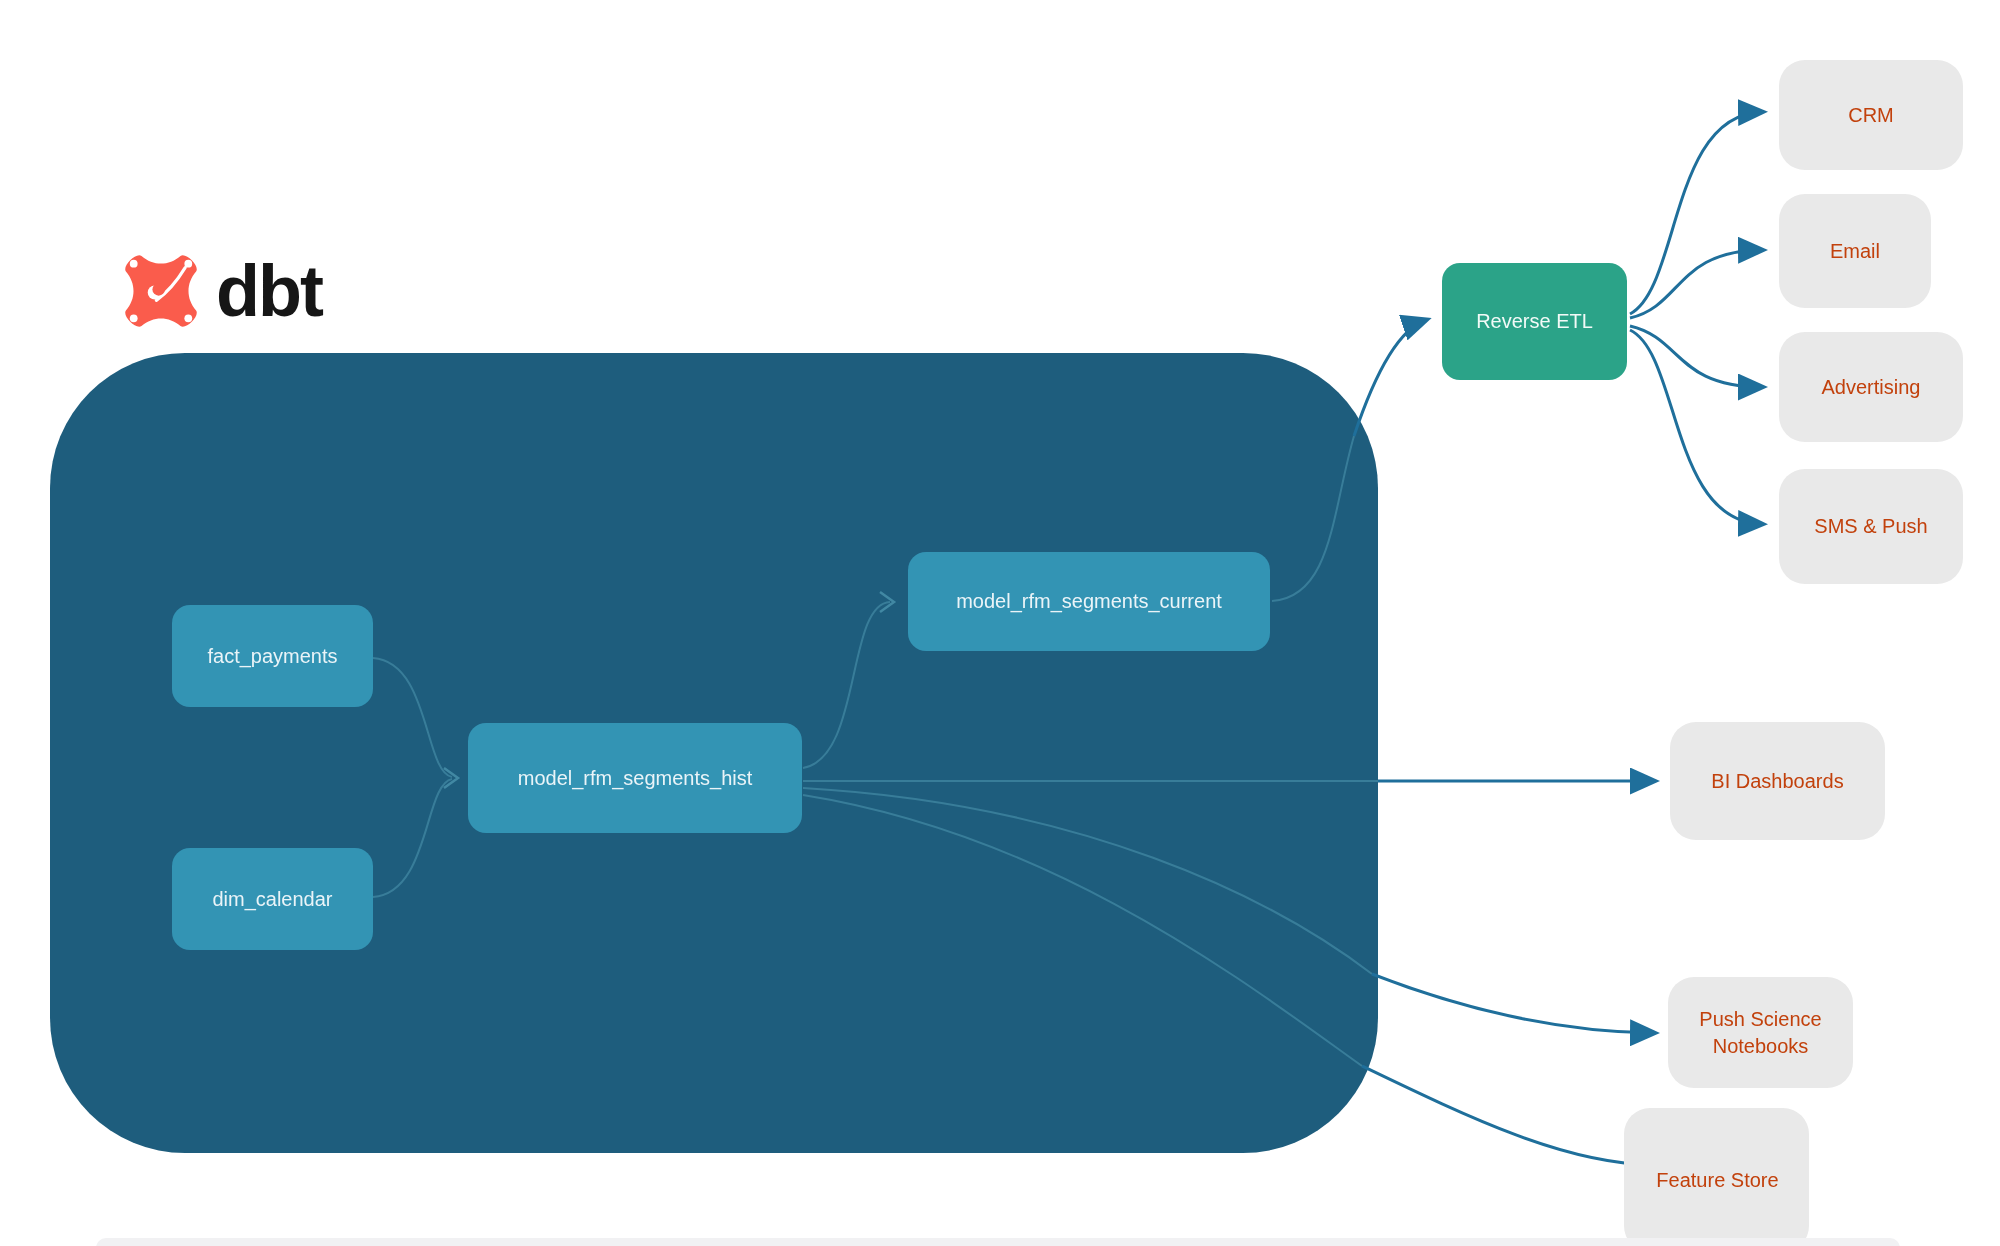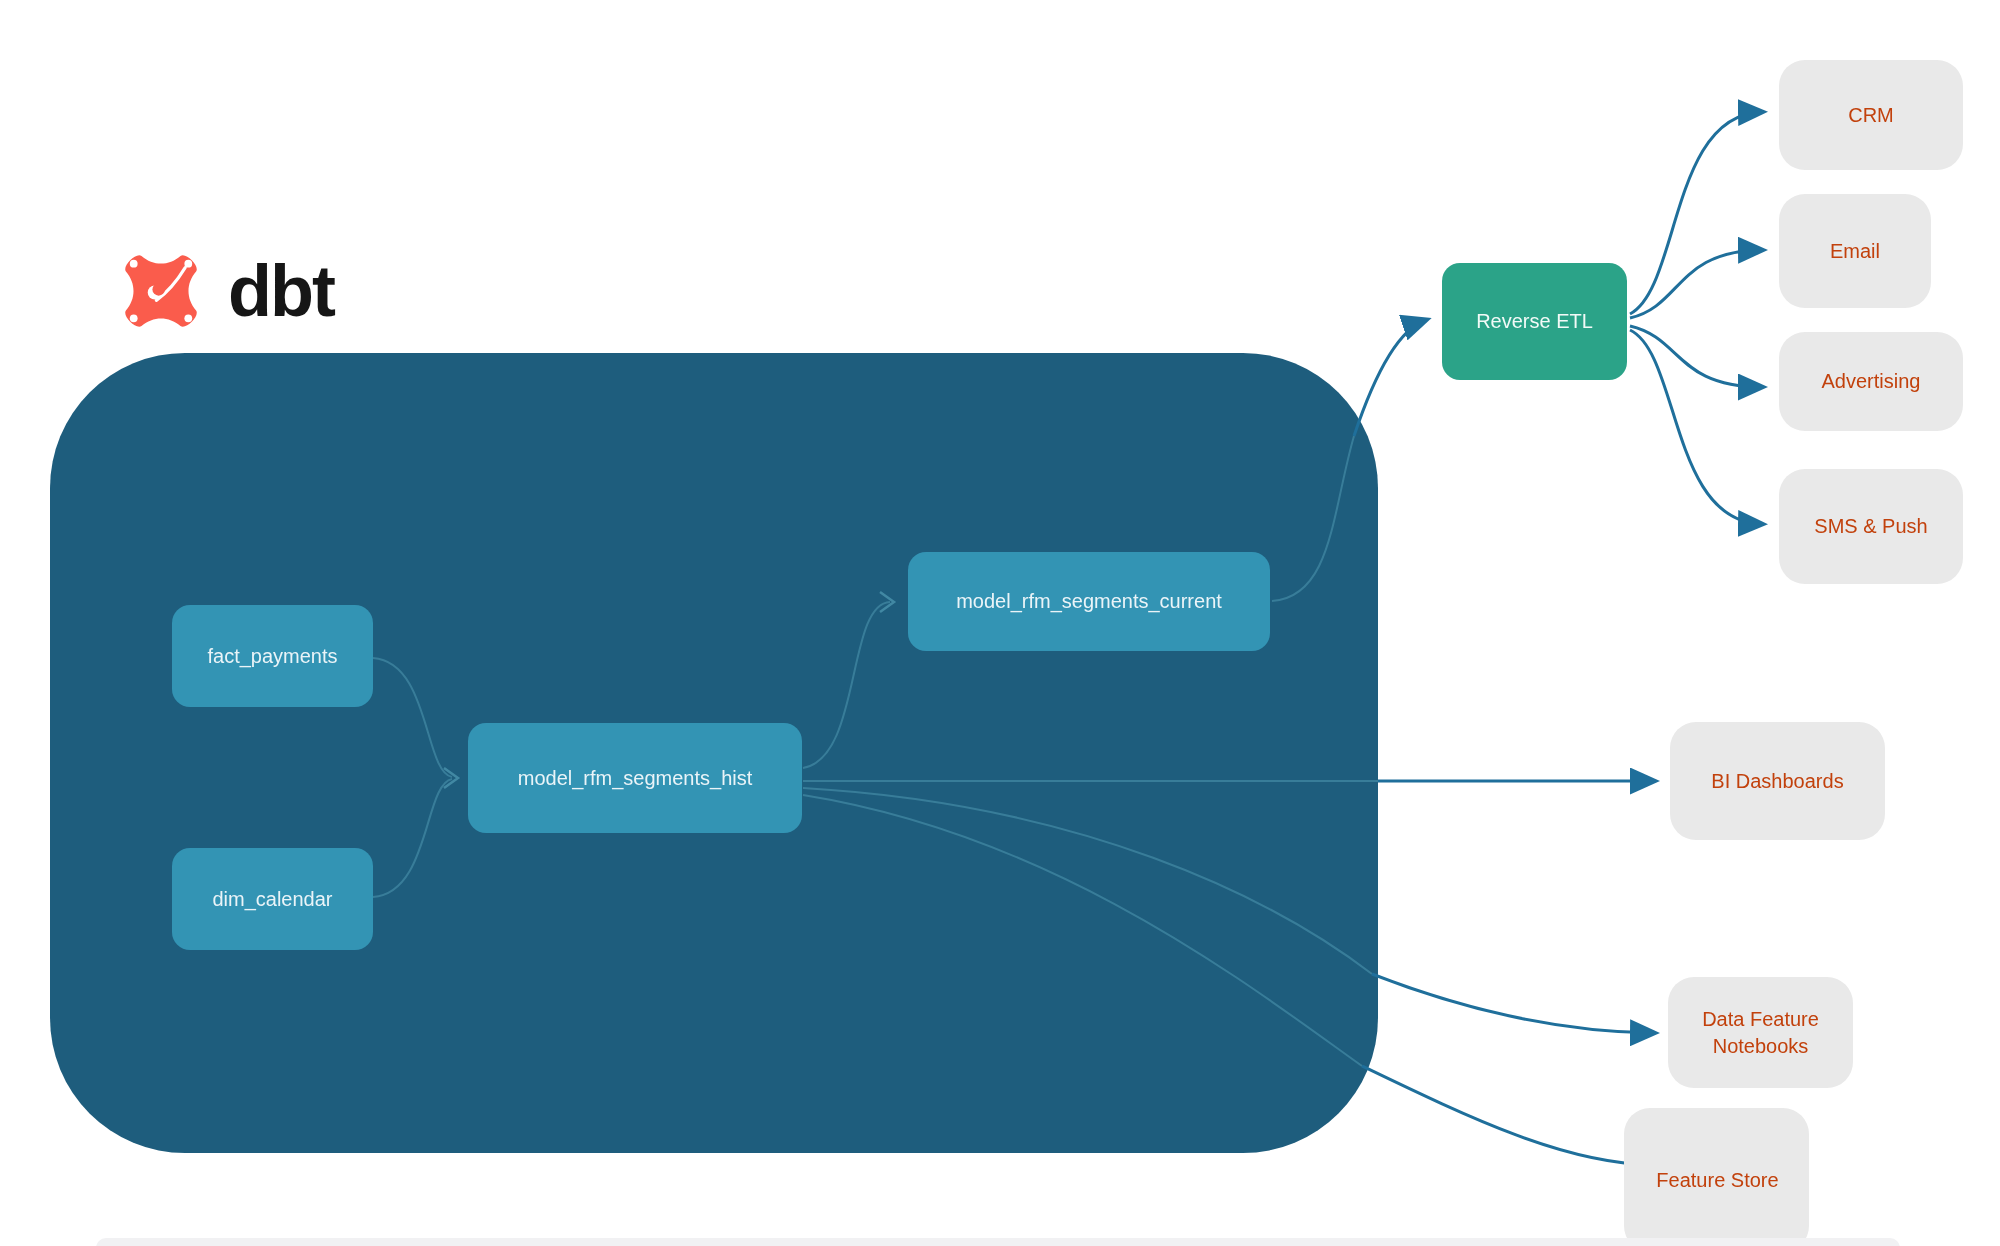--- a/index.html
+++ b/index.html
@@ -9,21 +9,21 @@
     height: 1246px;
     overflow: hidden;
     background: #ffffff;
     font-family: "Liberation Sans", sans-serif;
   }
 
   
   .logo { position: absolute; left: 122px; top: 252px; display: flex; align-items: center; }
   .logo-icon { width: 78px; height: 78px; }
   .logo-text {
-    margin-left: 28px;
+    margin-left: 16px;
     font-size: 72px;
     font-weight: bold;
     color: #161616;
     letter-spacing: -2px;
     line-height: 78px;
   }
 
   
   .warehouse {
     position: absolute;
@@ -63,21 +63,21 @@
     line-height: 1.35;
   }
 
   #node-fact      { left: 172px;  top: 605px; width: 201px; height: 102px; text-align: right; }
   #node-dim       { left: 172px;  top: 848px; width: 201px; height: 102px; }
   #node-hist      { left: 468px;  top: 723px; width: 334px; height: 110px; }
   #node-current   { left: 908px;  top: 552px; width: 362px; height: 99px;  }
   #node-etl       { left: 1442px; top: 263px; width: 185px; height: 117px; }
   #node-crm       { left: 1779px; top: 60px;  width: 184px; height: 110px; }
   #node-email     { left: 1779px; top: 194px; width: 152px; height: 114px; }
-  #node-ads       { left: 1779px; top: 332px; width: 184px; height: 99px; }
+  #node-ads       { left: 1779px; top: 332px; width: 184px; height: 110px; }
   #node-sms       { left: 1779px; top: 469px; width: 184px; height: 115px; }
   #node-bi        { left: 1670px; top: 722px; width: 215px; height: 118px; }
   #node-ds        { left: 1668px; top: 977px; width: 185px; height: 111px; }
   #node-fs        { left: 1624px; top: 1108px; width: 185px; height: 144px; padding-left: 20px; }
 
   #edges-layer {
     position: absolute;
     left: 0; top: 0;
     width: 2000px; height: 1246px;
     pointer-events: none;
@@ -147,18 +147,18 @@
   <div id="node-hist" class="node model-node">model_rfm_segments_hist</div>
   <div id="node-current" class="node model-node">model_rfm_segments_current</div>
 
   <div id="node-etl" class="node etl-node">Reverse ETL</div>
 
   <div id="node-crm" class="node dest-node">CRM</div>
   <div id="node-email" class="node dest-node">Email</div>
   <div id="node-ads" class="node dest-node">Advertising</div>
   <div id="node-sms" class="node dest-node">SMS &amp; Push</div>
   <div id="node-bi" class="node dest-node">BI Dashboards</div>
-  <div id="node-ds" class="node dest-node">Data Feature Notebooks</div>
+  <div id="node-ds" class="node dest-node">Push Science Notebooks</div>
   <div id="node-fs" class="node dest-node">Feature Store</div>
 
   <div class="bottom-strip"></div>
 
 </div>
 
 </body></html>

